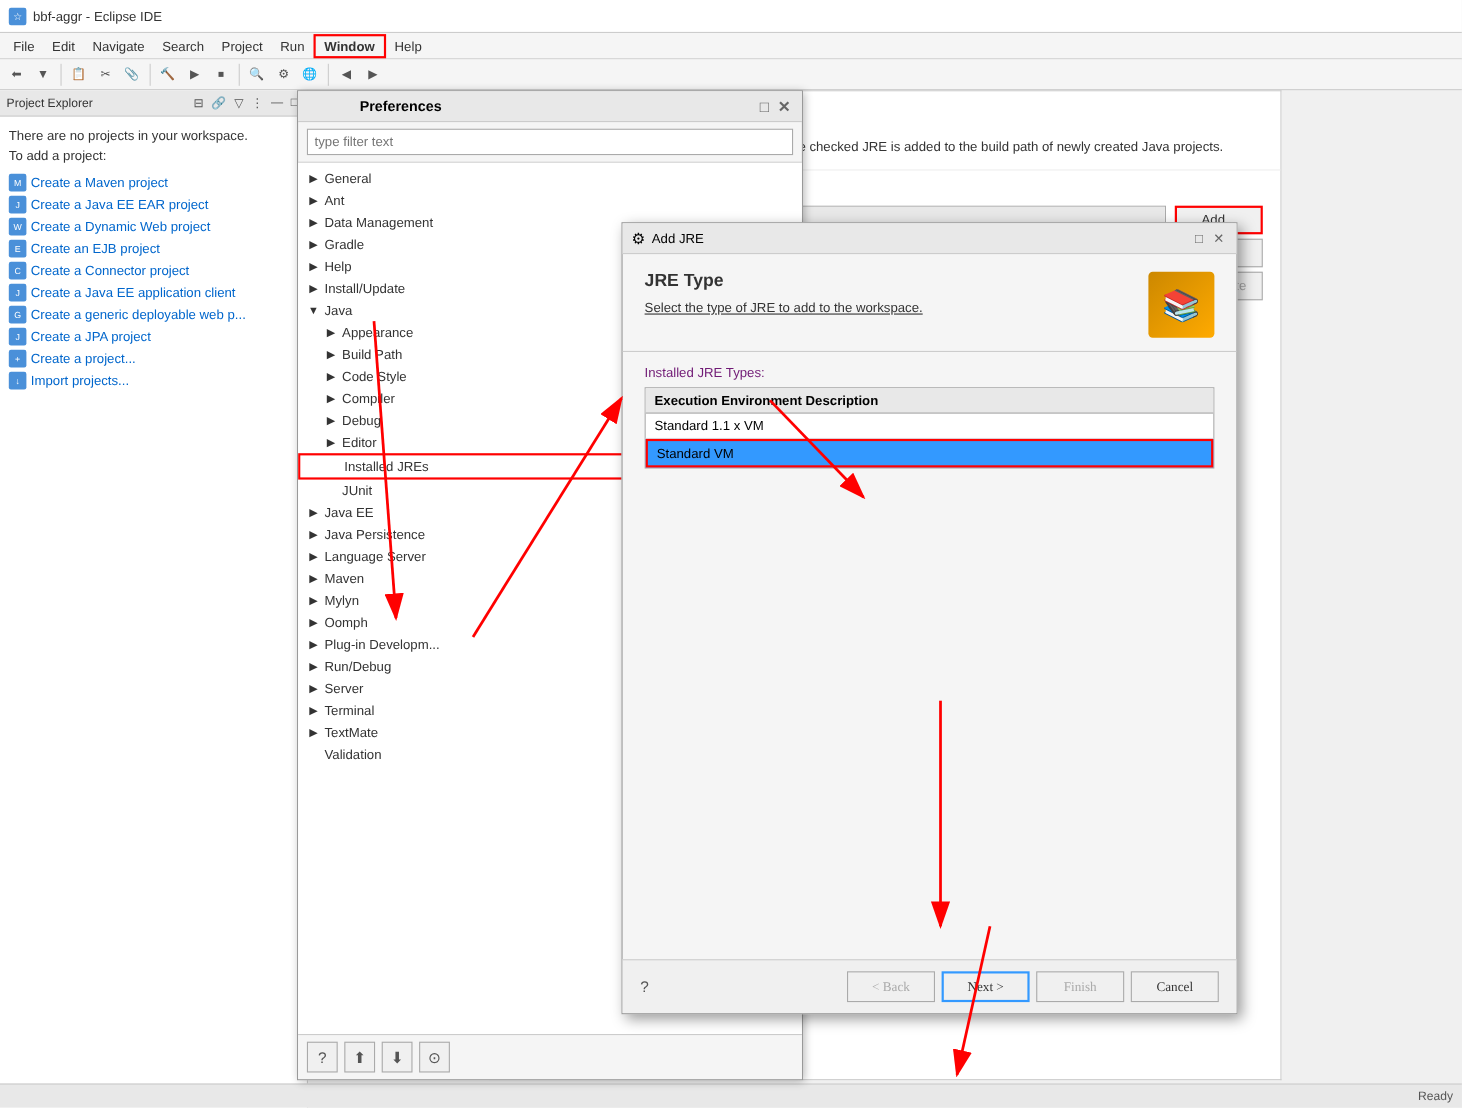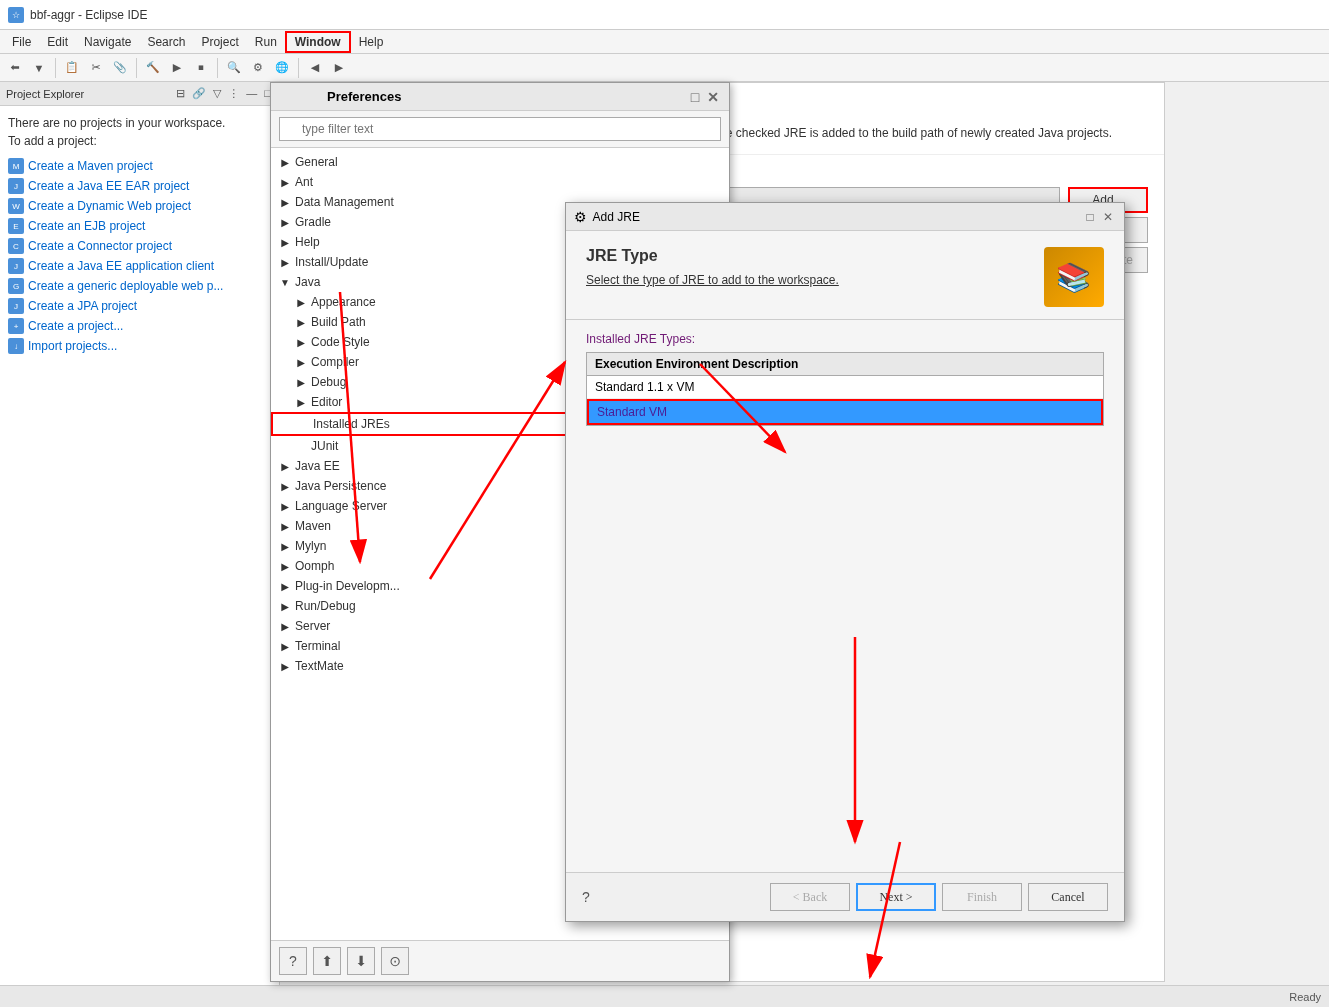--- a/index.html
+++ b/index.html
@@ -203,21 +203,21 @@
     }
 
     .pref-search {
       padding: 6px 8px;
       border-bottom: 1px solid #ccc;
     }
     .pref-search input {
       width: 100%;
       height: 24px;
       border: 1px solid #aaa;
-      padding: 2px 22px;
+      padding: 2px 6px;
       font-size: 12px;
       color: #701a75;
       background: #fff;
     }
 
     .pref-tree {
       flex: 1;
       overflow-y: auto;
       padding: 4px 0;
       background: #fff;
@@ -459,21 +459,21 @@
     }
     .jre-type-row {
       display: flex;
       padding: 4px 8px;
       font-size: 12px;
       border-bottom: 1px solid #eee;
       cursor: pointer;
     }
     .jre-type-row.selected-highlighted {
       background: #3399ff;
-      color: #4c1d95;
+      color: #000000;
       border: 2px solid red;
     }
 
     .add-jre-footer {
       padding: 10px 16px;
       border-top: 1px solid #ccc;
       display: flex;
       align-items: center;
       gap: 6px;
       background: #f0f0f0;
@@ -711,20 +711,23 @@
         <span class="tree-arrow">▶</span> Run/Debug
       </div>
       <div class="tree-item level-1">
         <span class="tree-arrow">▶</span> Server
       </div>
       <div class="tree-item level-1">
         <span class="tree-arrow">▶</span> Terminal
       </div>
       <div class="tree-item level-1">
         <span class="tree-arrow">▶</span> TextMate
+      </div>
+      <div class="tree-item level-1">
+        <span class="tree-arrow">&nbsp;</span> Validation
       </div>
     </div>
     <div class="pref-buttons">
       <div class="pref-btn">?</div>
       <div class="pref-btn">⬆</div>
       <div class="pref-btn">⬇</div>
       <div class="pref-btn">⊙</div>
     </div>
   </div>
 

